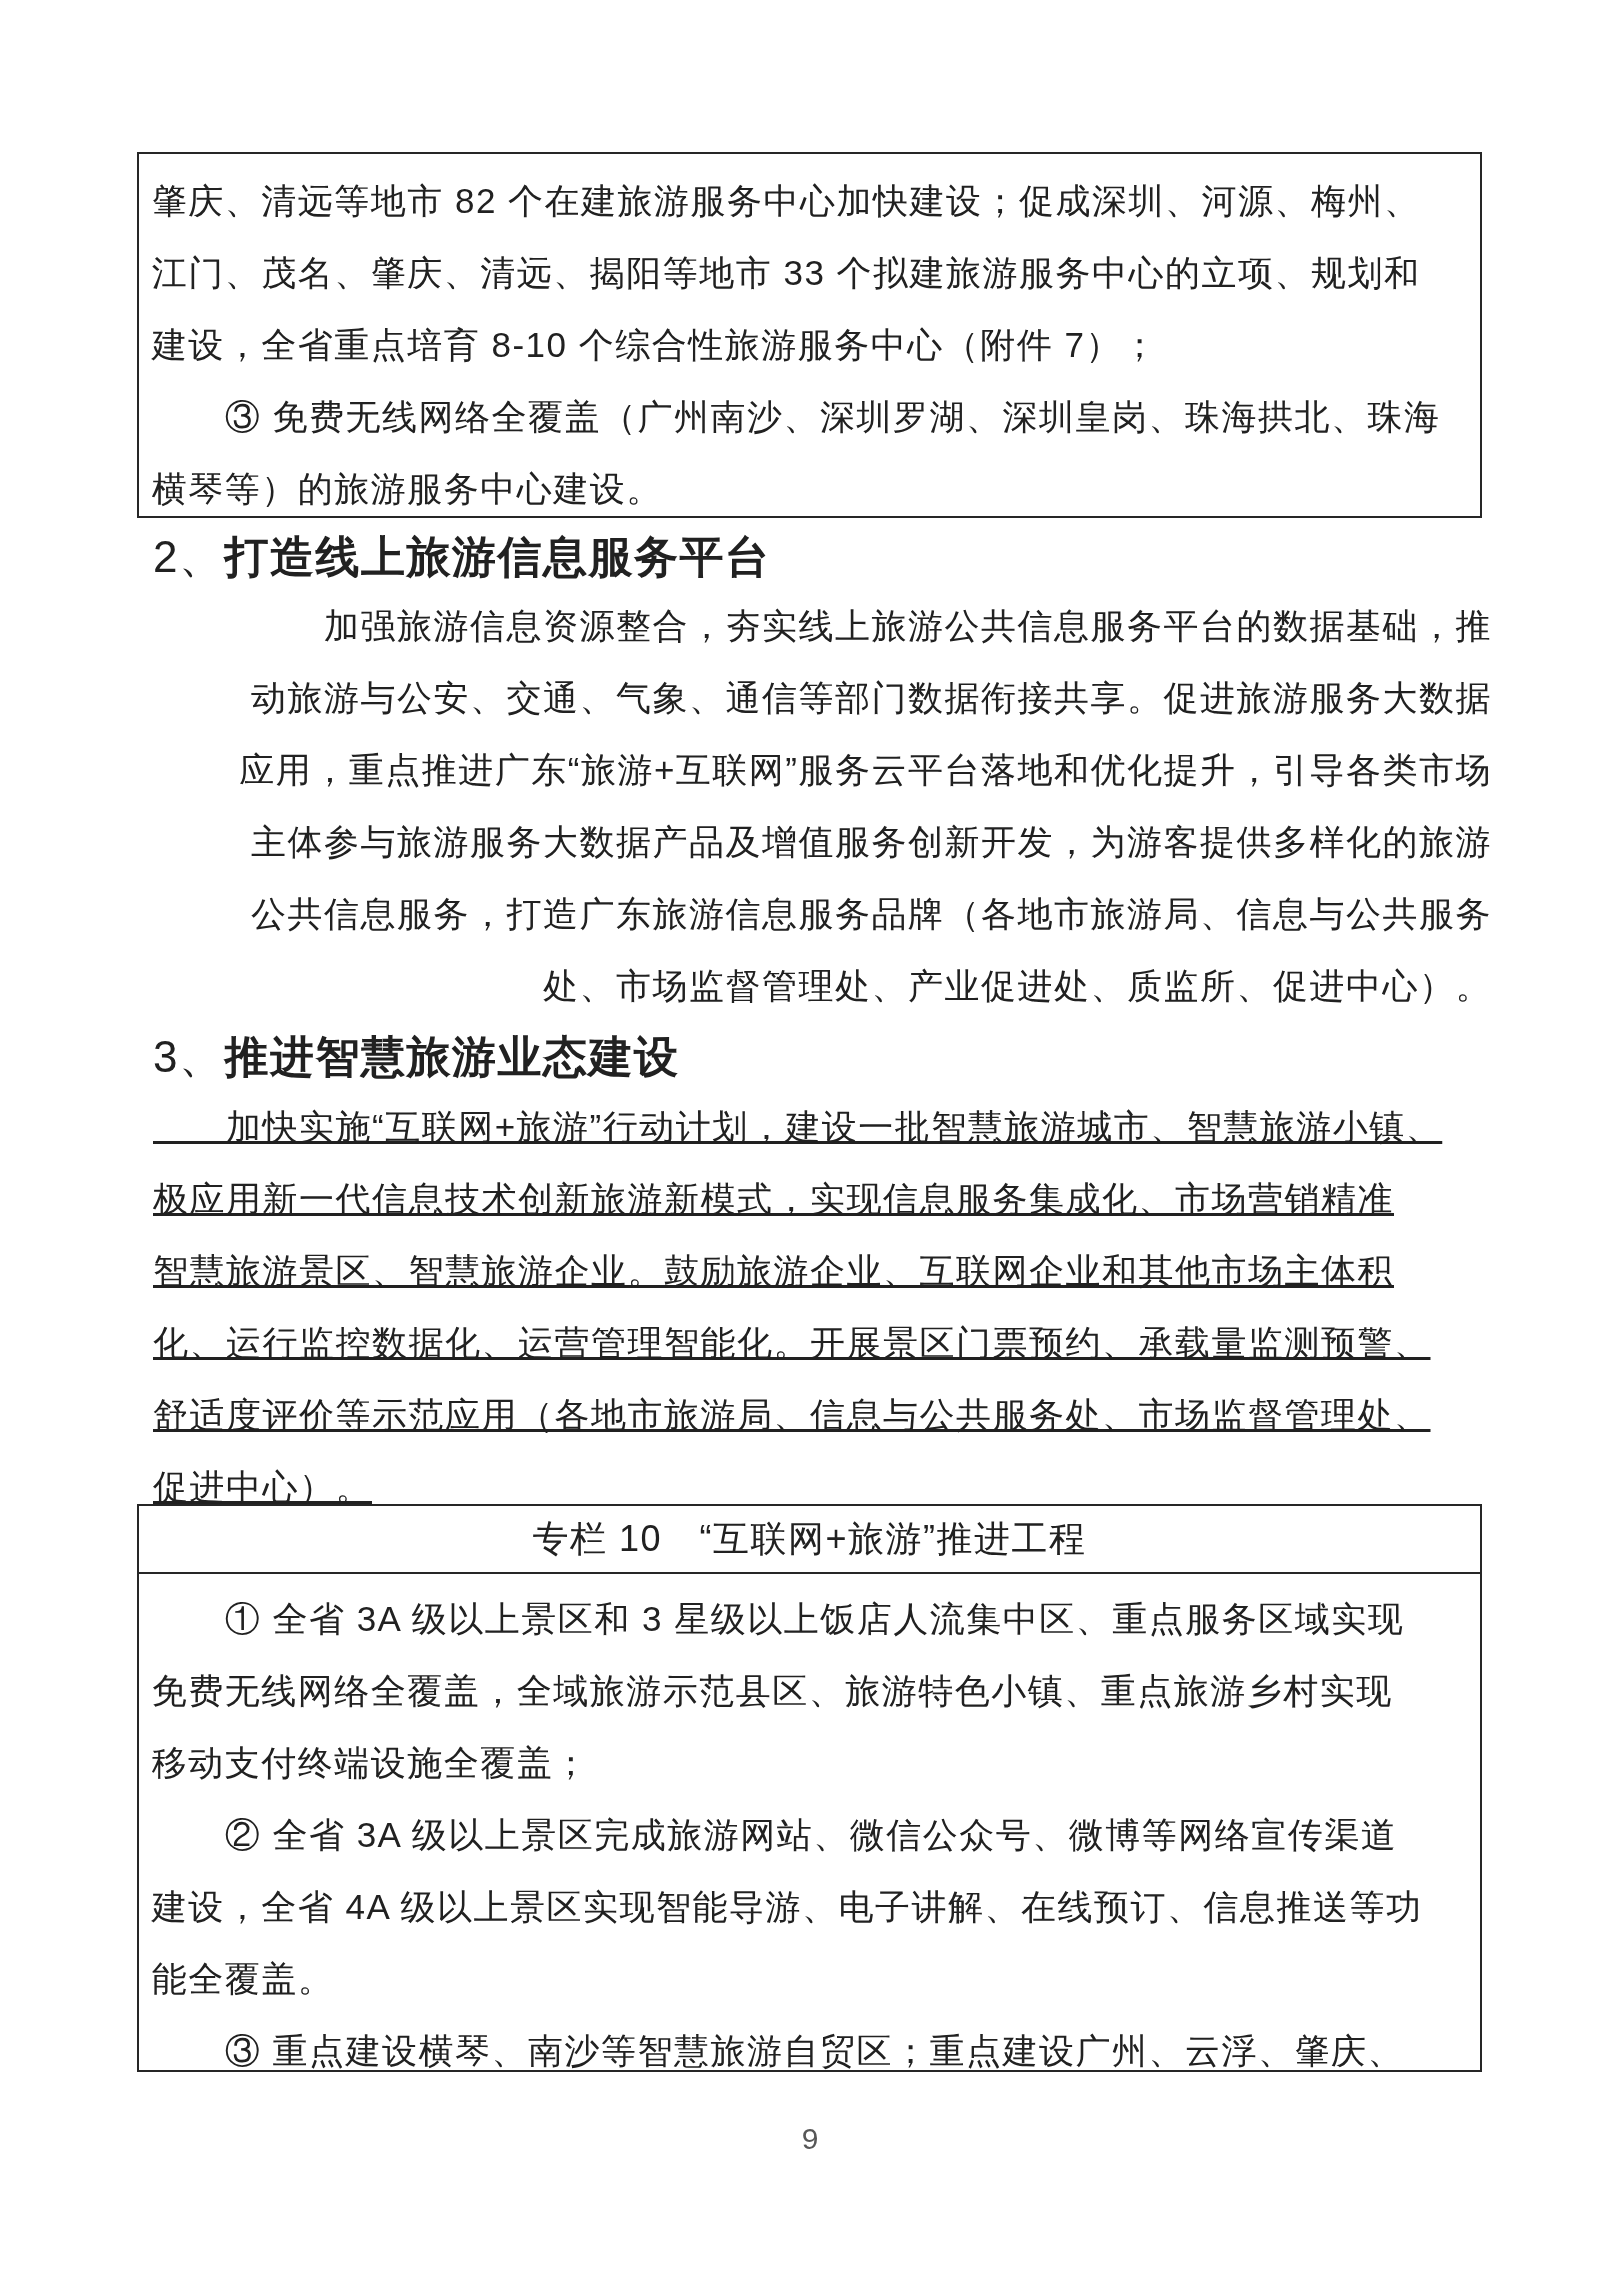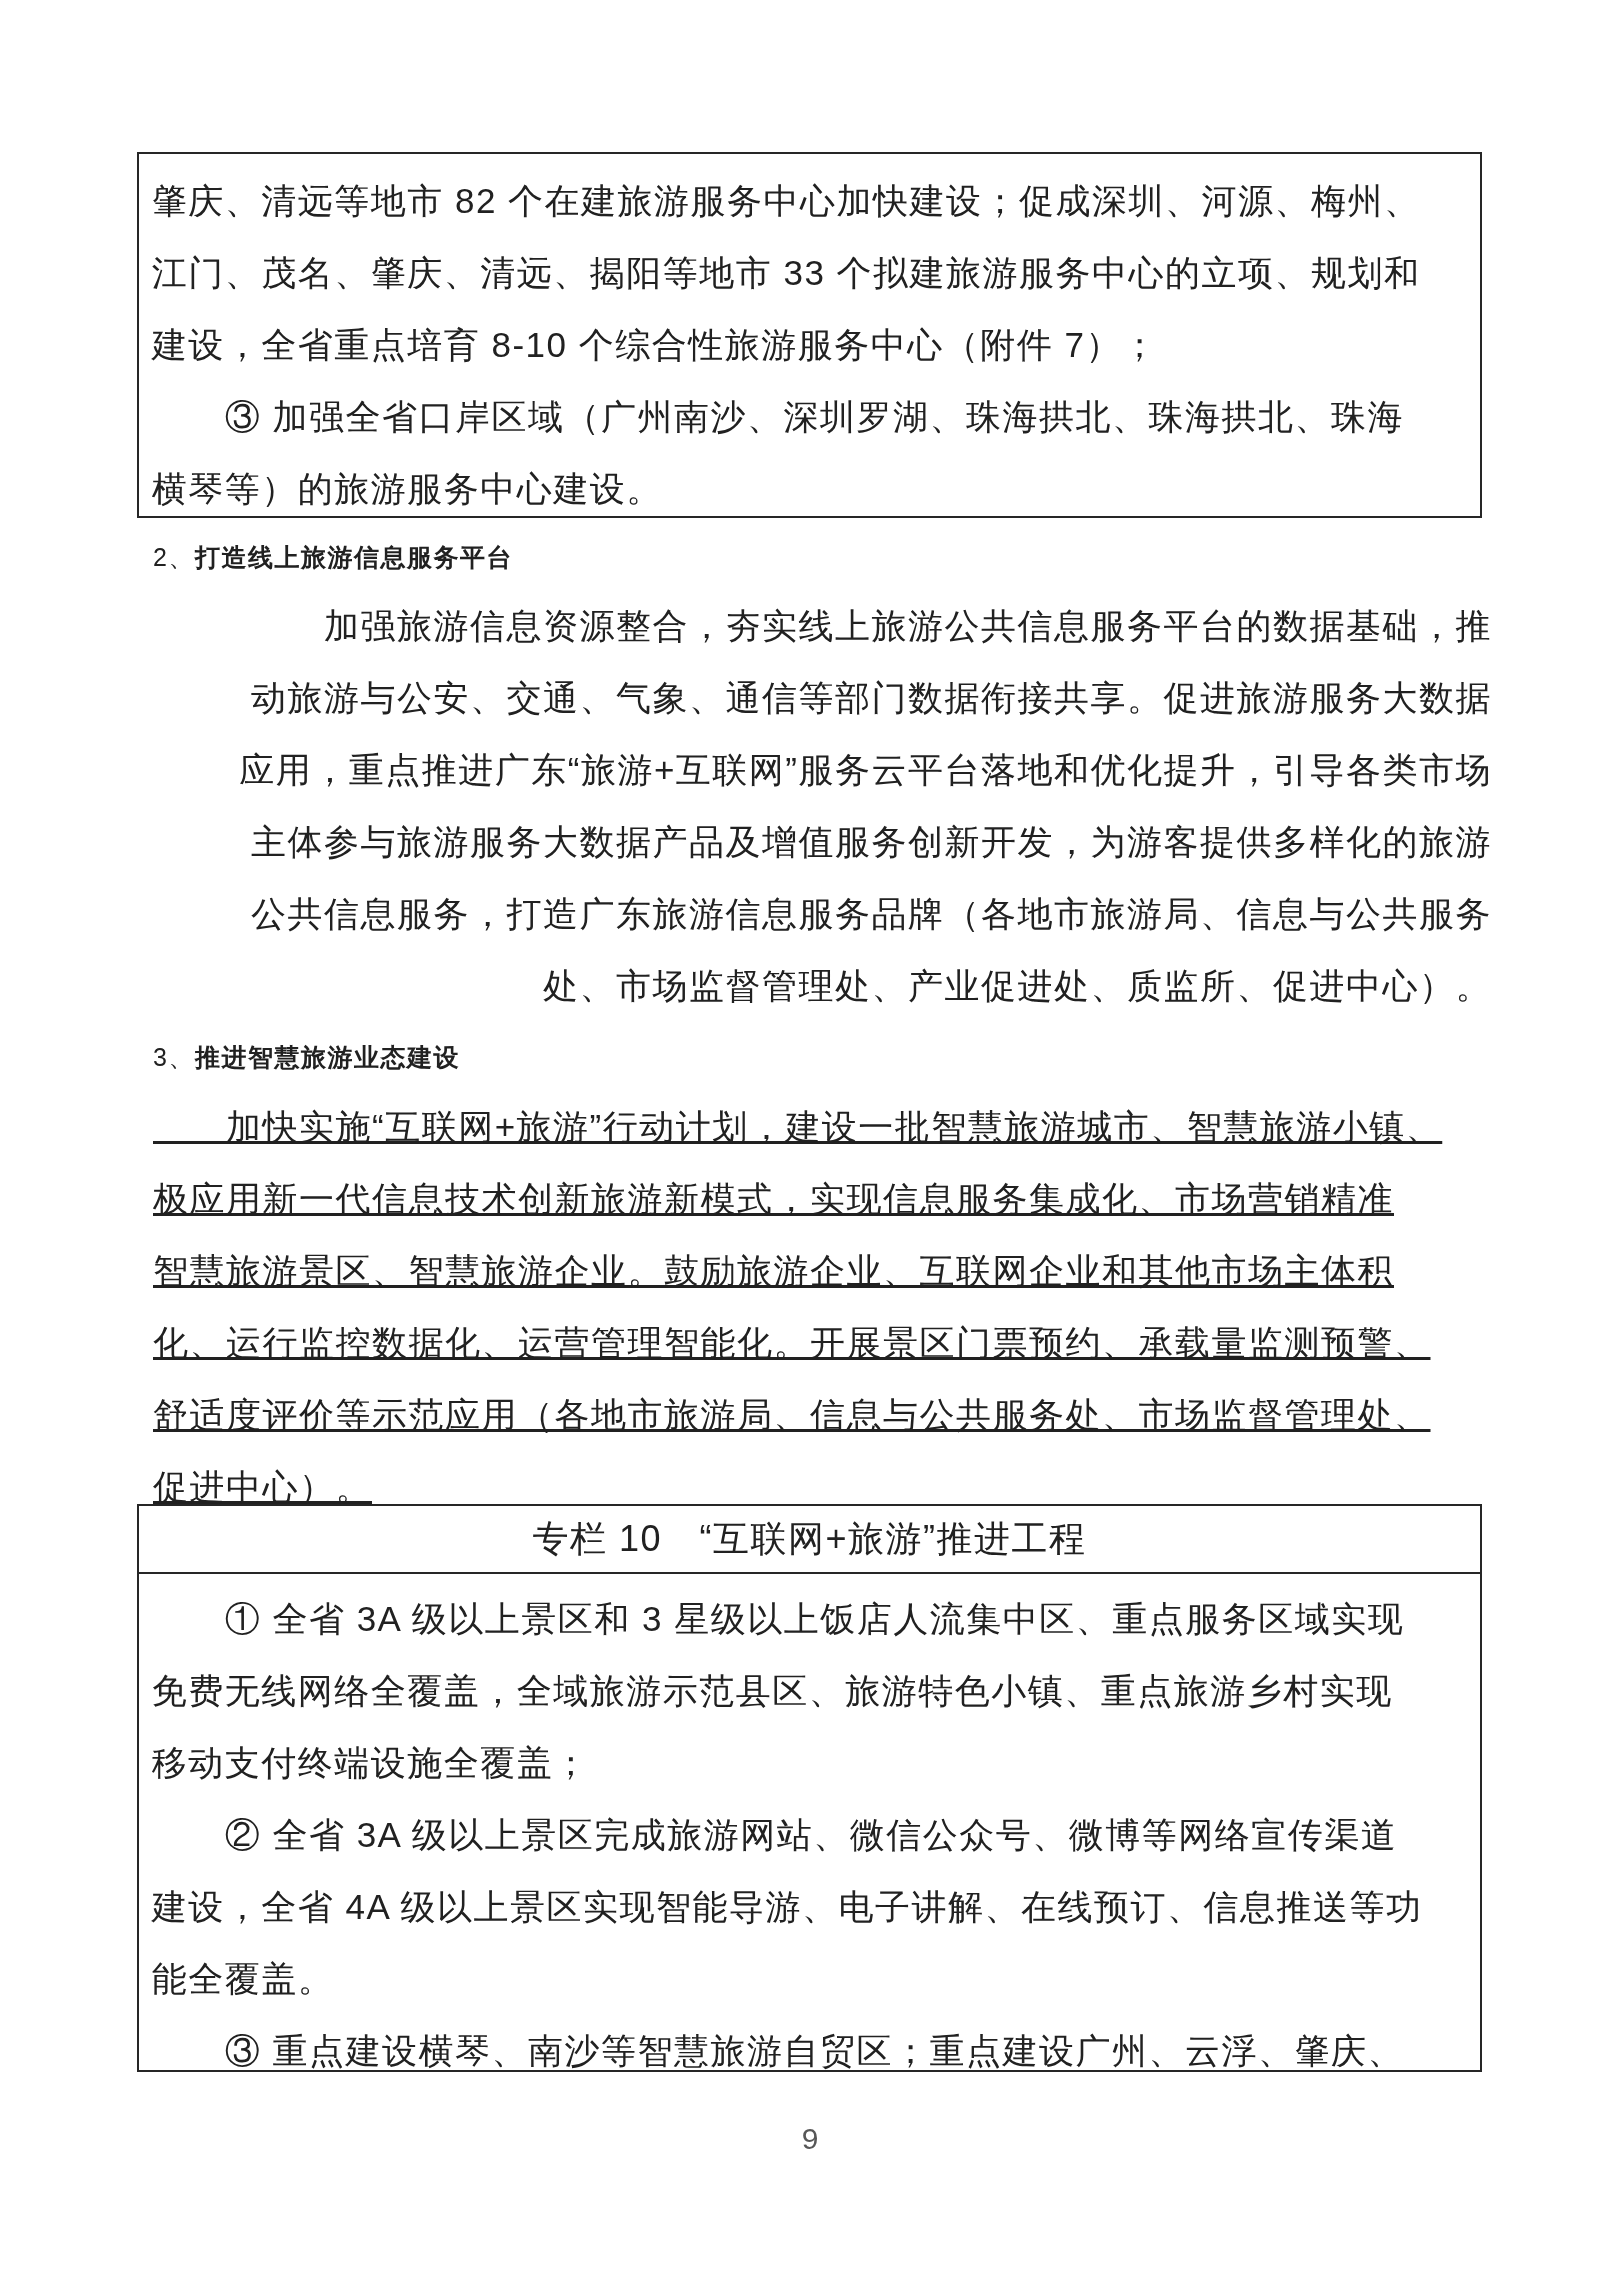--- a/index.html
+++ b/index.html
@@ -18,21 +18,21 @@
   }
   .box {
     position:absolute; left:137px; width:1345px;
     border:2.9px solid #262626; box-sizing:border-box;
     background:#ffffff; overflow:hidden;
   }
   .box1 { top:152px; height:366px; padding:10.8px 5.9px 0 12.7px; }
   .heading {
     position:absolute; left:153px;
     height:72px; line-height:72px;
-    font-size:25px; letter-spacing:1.5px; white-space:nowrap;
+    font-size:44px; letter-spacing:1.5px; white-space:nowrap;
   }
   .heading .num { font-weight:400; }
   .heading .title { font-weight:700; }
   .h2 { top:521px; }
   .h3 { top:1021px; }
   .para { position:absolute; left:153px; width:1339px; overflow:visible; }
   .para2 { top:590px;text-align:right; }
   .para3 { top:1091px;text-decoration:underline; }
   .box2 { top:1504px; height:568px; }
   .box2-header {
@@ -51,21 +51,21 @@
 </style>
 </head>
 <body>
 
 <div class="page">
 
   <div class="box box1">
     <div class="line">肇庆、清远等地市 82 个在建旅游服务中心加快建设；促成深圳、河源、梅州、</div>
     <div class="line">江门、茂名、肇庆、清远、揭阳等地市 33 个拟建旅游服务中心的立项、规划和</div>
     <div class="line">建设，全省重点培育 8-10 个综合性旅游服务中心（附件 7）；</div>
-    <div class="line">　　③ 加强全省口岸区域（广州南沙、深圳罗湖、珠海拱北、珠海拱北、珠海</div>
+    <div class="line">　　③ 免费无线网络全覆盖（广州南沙、深圳罗湖、深圳皇岗、珠海拱北、珠海</div>
     <div class="line">横琴等）的旅游服务中心建设。</div>
   </div>
 
   <div class="heading h2">
     <span class="num">2、</span><span class="title">打造线上旅游信息服务平台</span>
   </div>
 
   <div class="para para2">
     <div class="line">　　加强旅游信息资源整合，夯实线上旅游公共信息服务平台的数据基础，推</div>
     <div class="line">动旅游与公安、交通、气象、通信等部门数据衔接共享。促进旅游服务大数据</div>

